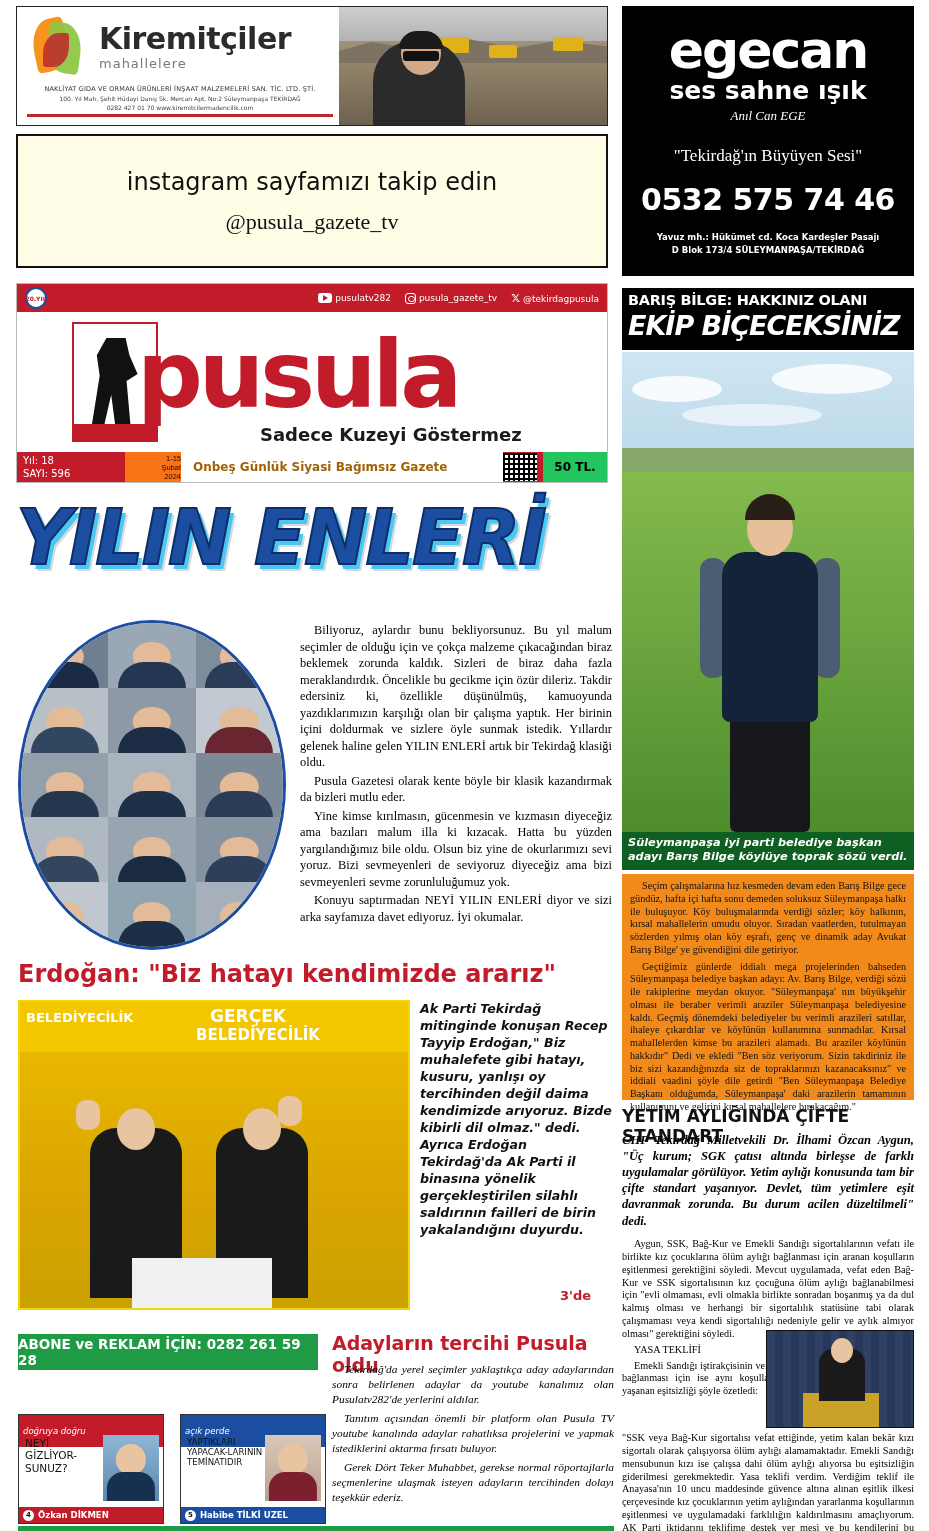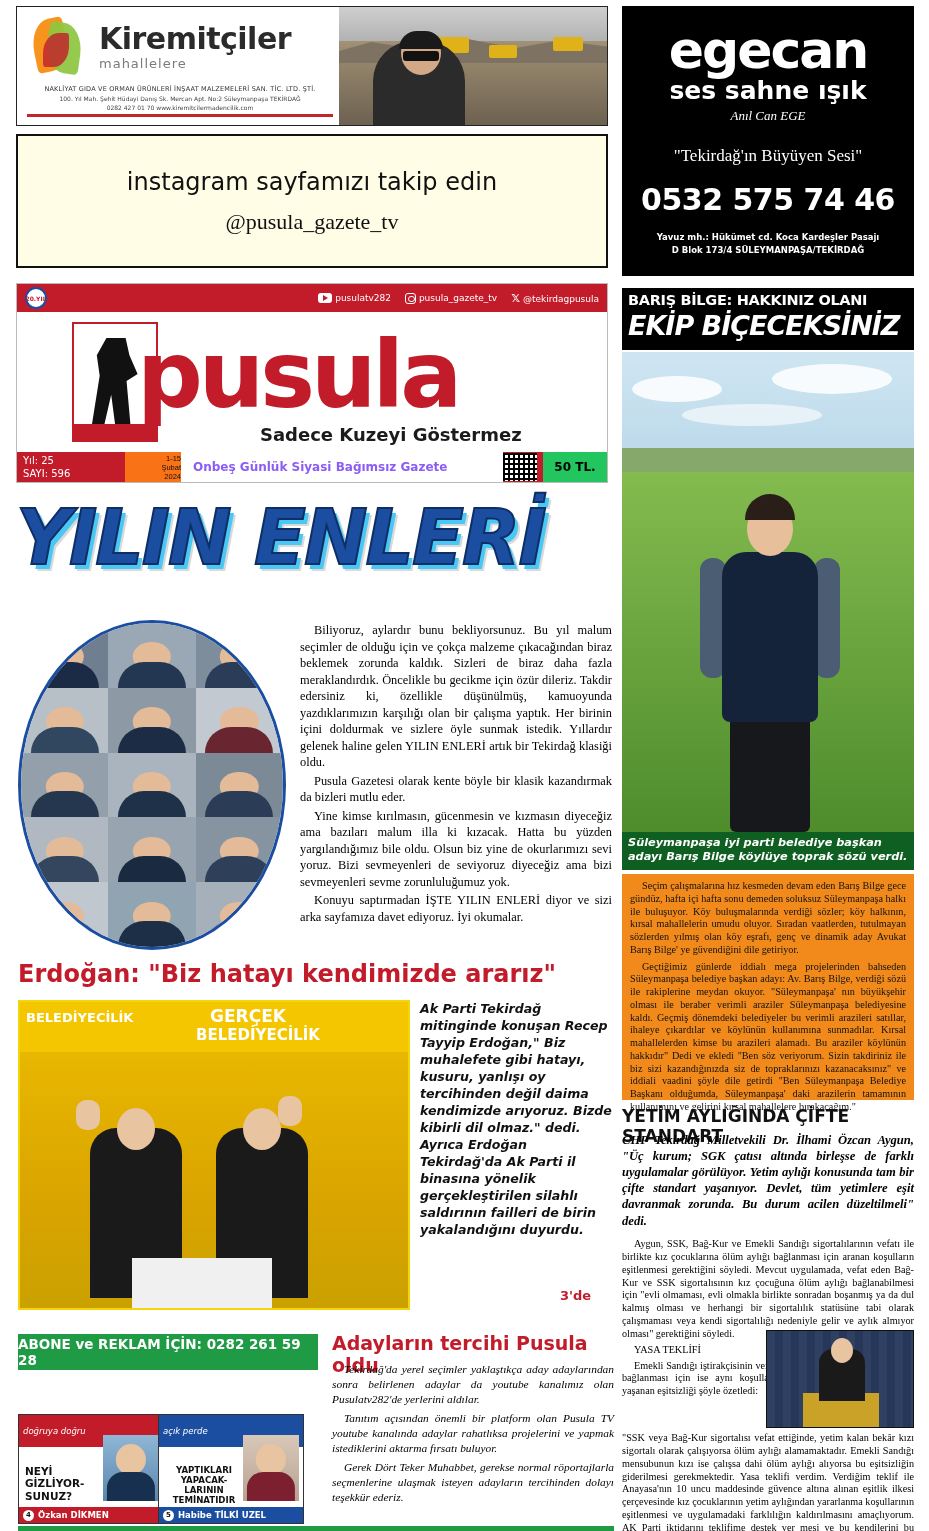--- a/index.html
+++ b/index.html
@@ -66,21 +66,21 @@
   .x-ic { font-weight:bold; font-size:11px; }
   .mast-body { position:relative; height:140px; }
   .pusula-word { position:absolute; left:120px; top:18px; font-family:"DejaVu Sans", sans-serif; font-weight:bold; font-size:92px; color:#c21b2a; letter-spacing:-4px; line-height:1; }
   .pusula-sub { position:absolute; left:243px; top:112px; font-family:"DejaVu Sans", sans-serif; font-weight:bold; font-size:18px; color:#1b1b1b; }
   .mast-illus { position:absolute; left:55px; top:10px; width:86px; height:120px; border:2px solid #c21b2a; background:#fff; overflow:hidden; }
   .mast-illus .fig { position:absolute; left:18px; top:14px; width:48px; height:86px; background:#111; clip-path:polygon(30% 0,70% 0,78% 20%,95% 42%,72% 50%,80% 100%,48% 100%,40% 66%,26% 100%,0 100%,16% 44%,10% 20%); }
   .mast-illus .ground { position:absolute; left:0; bottom:0; width:100%; height:16px; background:#c21b2a; }
   .mast-bottom { height:30px; background:#c21b2a; display:flex; align-items:stretch; }
   .mb-left { width:108px; background:#c21b2a; color:#fff; font-family:"DejaVu Sans", sans-serif; font-size:10px; padding:3px 6px; line-height:1.25; }
   .mb-date { width:56px; background:#f97316; color:#111; font-family:Liberation Sans, sans-serif; font-size:7.5px; text-align:right; padding-top:2px; line-height:1.2; }
-  .mb-mid { flex:1; background:#fff; color:#8b5cf6; font-family:"DejaVu Sans", sans-serif; font-weight:bold; font-size:12px; display:flex; align-items:center; padding-left:12px; }
+  .mb-mid { flex:1; background:#fff; color:#a16207; font-family:"DejaVu Sans", sans-serif; font-weight:bold; font-size:12px; display:flex; align-items:center; padding-left:12px; }
   .qr { width:34px; height:28px; align-self:center; margin-right:6px;
     background-image:
       linear-gradient(90deg,#000 50%,transparent 50%),
       linear-gradient(#000 50%,transparent 50%);
     background-size:5px 5px, 5px 5px; background-color:#fff; }
   .mb-price { width:64px; background:#22c55e; font-family:"DejaVu Sans", sans-serif; font-weight:bold; font-size:12px; display:flex; align-items:center; justify-content:center; }
 
   
   .yilin { position:absolute; left:16px; top:492px; width:600px; height:100px; }
   .yilin .t { font-family:"DejaVu Sans", sans-serif; font-weight:bold; font-style:italic; font-size:76px; line-height:92px; letter-spacing:-2px; color:#1b4ea1; -webkit-text-stroke:2px #0e2f66; text-shadow:4px 5px 0 #49c8f5, 6px 7px 0 rgba(0,0,0,.15); }
@@ -153,25 +153,25 @@
   .abone { position:absolute; left:18px; top:1334px; width:300px; height:36px; background:#1f9b45; color:#fff; display:flex; align-items:center; justify-content:center; font-family:"DejaVu Sans", sans-serif; font-weight:bold; font-size:13.5px; }
 
   
   .ad-title { position:absolute; left:332px; top:1332px; width:282px; font-family:"DejaVu Sans", sans-serif; font-weight:bold; font-size:19px; color:#c21b2a; }
   .ad-body { position:absolute; left:332px; top:1362px; width:282px; font-size:11.4px; line-height:1.32; text-align:justify; }
   .ad-body p { margin:0 0 4px 0; text-indent:12px;font-style:italic; }
 
   
   .colbox { position:absolute; top:1414px; width:146px; height:110px; border:1px solid #333; background:#fff; overflow:hidden; }
   .cb1 { left:18px; }
-  .cb2 { left:158px;text-align:center; }
+  .cb2 { left:180px; }
   .colbox .hdr { height:32px; display:flex; align-items:center; padding:0 4px; font-family:"DejaVu Sans", sans-serif; font-size:8.5px; font-style:italic; color:#fff; }
   .cb1 .hdr { background:#c21b2a; }
   .cb2 .hdr { background:#1b4ea1; }
-  .colbox .q { position:absolute; left:6px; top:22px; width:78px; font-family:"DejaVu Sans", sans-serif; font-weight:bold; font-size:10.5px; line-height:1.18; color:#111;margin-top:28px; }
+  .colbox .q { position:absolute; left:6px; top:22px; width:78px; font-family:"DejaVu Sans", sans-serif; font-weight:normal; font-size:10.5px; line-height:1.18; color:#111; }
   .cb2 .q { font-size:8.6px; }
   .colbox .ph { position:absolute; right:4px; top:20px; width:56px; height:66px; overflow:hidden; }
   .cb1 .ph { background:linear-gradient(#8fb6d6,#5b86ad); }
   .cb2 .ph { background:linear-gradient(#d8c8b8,#b7a294); }
   .colbox .ph .h { position:absolute; left:50%; top:14%; transform:translateX(-50%); width:54%; height:46%; background:#e8c4a0; border-radius:50%; }
   .colbox .ph .b { position:absolute; left:50%; bottom:0; width:86%; height:44%; transform:translateX(-50%); background:#17304f; border-radius:16px 16px 0 0; }
   .cb2 .ph .b { background:#7c1f2e; }
   .colbox .foot { position:absolute; left:0; bottom:0; width:100%; height:16px; display:flex; align-items:center; gap:4px; padding:0 4px; color:#fff; font-family:"DejaVu Sans", sans-serif; font-weight:bold; font-size:8.5px; }
   .cb1 .foot { background:#c21b2a; }
   .cb2 .foot { background:#1b4ea1; }
@@ -245,21 +245,21 @@
     <div class="mast-body">
       <div class="mast-illus">
         <div class="fig"></div>
           <div class="ground"></div>
       </div>
       <div class="pusula-word">pusula</div>
       <div class="pusula-sub">Sadece Kuzeyi Göstermez</div>
     </div>
     <div class="mast-bottom">
       <div class="mb-left">
-        <div>Yıl: 25</div>
+        <div>Yıl: 18</div>
         <div>SAYI: 596</div>
       </div>
       <div class="mb-date">
         <div>1-15</div>
         <div>Şubat</div>
         <div>2024</div>
       </div>
       <div class="mb-mid">Onbeş Günlük Siyasi Bağımsız Gazete</div>
       <div class="qr"></div>
       <div class="mb-price">50 TL.</div>
@@ -332,21 +332,21 @@
           <div class="hd"></div>
           <div class="bdy" style="background:#2a3a52"></div>
         </div>
     </div>
   </div>
 
   <div class="lead">
     <p>Biliyoruz, aylardır bunu bekliyorsunuz. Bu yıl malum seçimler de olduğu için ve çokça malzeme çıkacağından biraz beklemek zorunda kaldık. Sizleri de biraz daha fazla meraklandırdık. Öncelikle bu gecikme için özür dileriz. Takdir edersiniz ki, özellikle düşünülmüş, kamuoyunda yazdıklarımızın karşılığı olan bir çalışma yaptık. Her birinin içini doldurmak ve sizlere öyle sunmak istedik. Yıllardır gelenek haline gelen YILIN ENLERİ artık bir Tekirdağ klasiği oldu.</p>
     <p>Pusula Gazetesi olarak kente böyle bir klasik kazandırmak da bizleri mutlu eder.</p>
     <p>Yine kimse kırılmasın, gücenmesin ve kızmasın diyeceğiz ama bazıları malum illa ki kızacak. Hatta bu yüzden yargılandığımız bile oldu. Olsun biz yine de okurlarımızı sevi yoruz. Bizi sevmeyenleri de seviyoruz diyeceğiz ama bizi sevmeyenleri sevme zorunluluğumuz yok.</p>
-    <p>Konuyu saptırmadan İŞTE YILIN ENLERİ diyor ve sizi arka sayfamıza davet ediyoruz. İyi okumalar.</p>
+    <p>Konuyu saptırmadan NEYİ YILIN ENLERİ diyor ve sizi arka sayfamıza davet ediyoruz. İyi okumalar.</p>
   </div>
 
   <div class="erdo-title">
     <div class="t">Erdoğan: "Biz hatayı kendimizde ararız"</div>
   </div>
   <div class="erdo-photo">
     <div class="banner">
       <div class="b1">BELEDİYECİLİK</div>
       <div class="b2">GERÇEK</div>
       <div class="b3">BELEDİYECİLİK</div>

